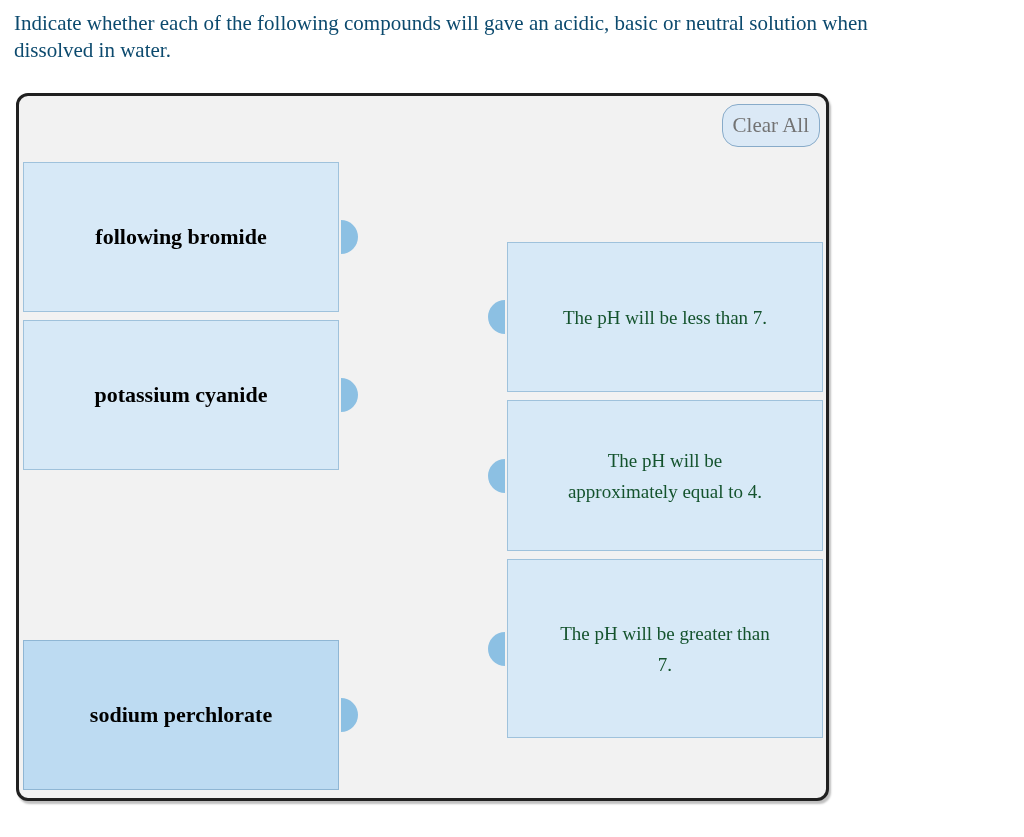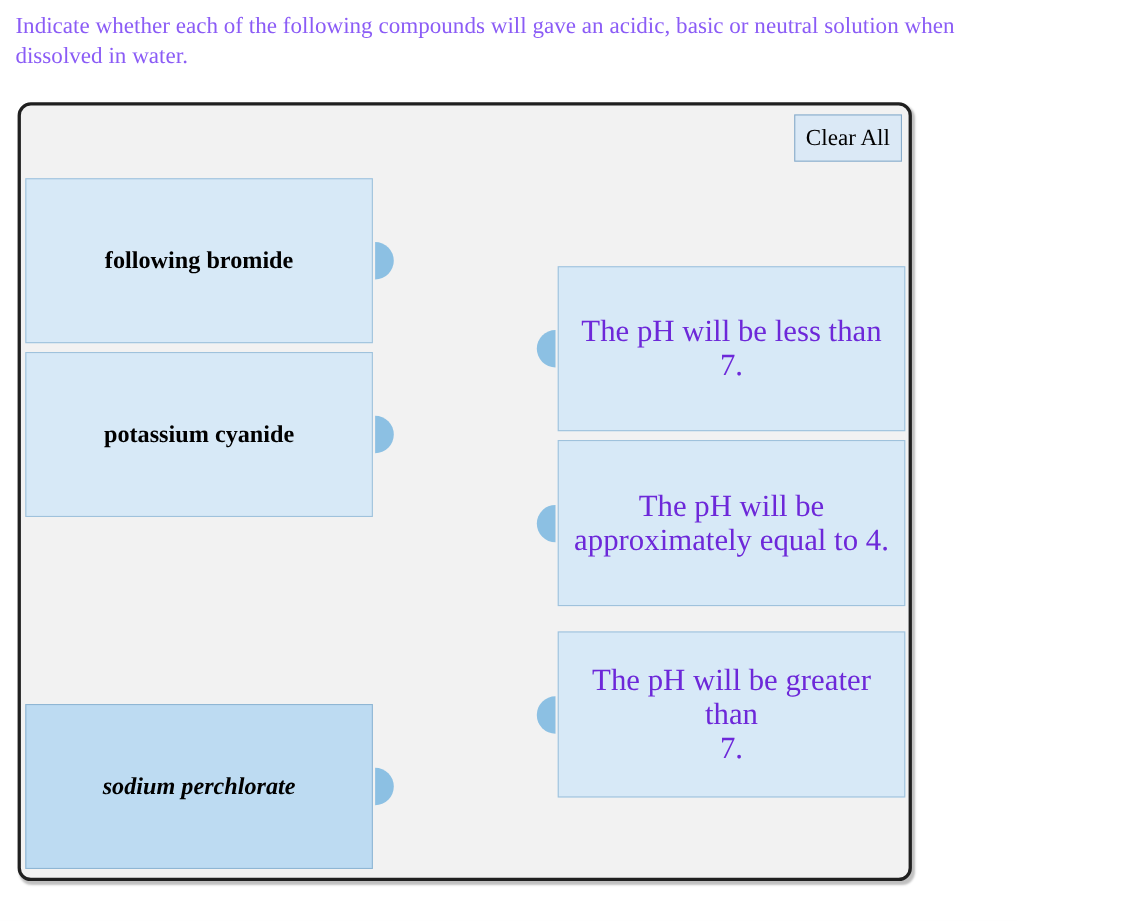--- a/index.html
+++ b/index.html
@@ -1,70 +1,70 @@
 <!DOCTYPE html>
 <html><head>
 <meta charset="utf-8">
 <style>
   * { box-sizing: border-box; margin: 0; padding: 0; }
   html, body { width: 1024px; height: 837px; background: #ffffff; overflow: hidden; }
   body { font-family: "Liberation Serif", serif; position: relative; color: #000; }
 
   .question {
     position: absolute; left: 14px; top: 10px; width: 1002px;
-    font-size: 21px; line-height: 27px; color: #8b5cf6;
+    font-size: 21px; line-height: 27px; color: #0c4a6e;
     white-space: pre-line;
   }
 
   .panel {
     position: absolute; left: 16px; top: 93px;
     width: 813px; height: 708px;
     background: #f2f2f2;
     border: 3px solid #202020;
     border-radius: 12px;
     box-shadow: 2px 3px 2px rgba(0,0,0,0.25);
   }
 
   .clear-btn {
     position: absolute; top: 8px; right: 6px;
     padding: 8px 10px;
     font-family: "Liberation Serif", serif;
-    font-size: 21px; line-height: 25px; color: #000000;
+    font-size: 21px; line-height: 25px; color: #737373;
     background: #dbe9f6;
     border: 1px solid #88abc9;
-    border-radius: 0;
+    border-radius: 16px;
     cursor: pointer;
   }
 
   .card {
     position: absolute;
     background: #d7e9f7;
     border: 1px solid #9fc2dc;
     display: flex; align-items: center; justify-content: center;
     text-align: center;
   }
 
   .compound { left: 4px; width: 316px; height: 150px; }
   .compound .label { font-weight: bold; font-size: 22px; padding: 0 10px; }
   .compound.selected { background: #bddbf2; border-color: #8fb6d4; }
 
   .answer { left: 488px; width: 316px; }
   .answer .label {
-    font-size: 28px; line-height: 31px; color: #6d28d9;
+    font-size: 19px; line-height: 31px; color: #14532d;
     padding: 0 12px; white-space: pre-line;
   }
 
   .pos-c0 { top: 66px; }
   .pos-c1 { top: 224px; }
   .pos-c2 { top: 383px; }
-  .pos-c3 { top: 544px; font-style: italic; }
+  .pos-c3 { top: 544px; }
 
   .pos-a0 { top: 146px; height: 150px; }
   .pos-a1 { top: 304px; height: 151px; }
-  .pos-a2 { top: 478px; height: 151px; }
+  .pos-a2 { top: 463px; height: 179px; }
 
   .tab {
     position: absolute; top: 50%; transform: translateY(-50%);
     width: 17px; height: 34px; background: #8cc0e3;
   }
   .tab-right { right: -20px; border-radius: 0 17px 17px 0; }
   .tab-left  { left: -20px;  border-radius: 17px 0 0 17px; }
 </style>
 </head>
 <body>

